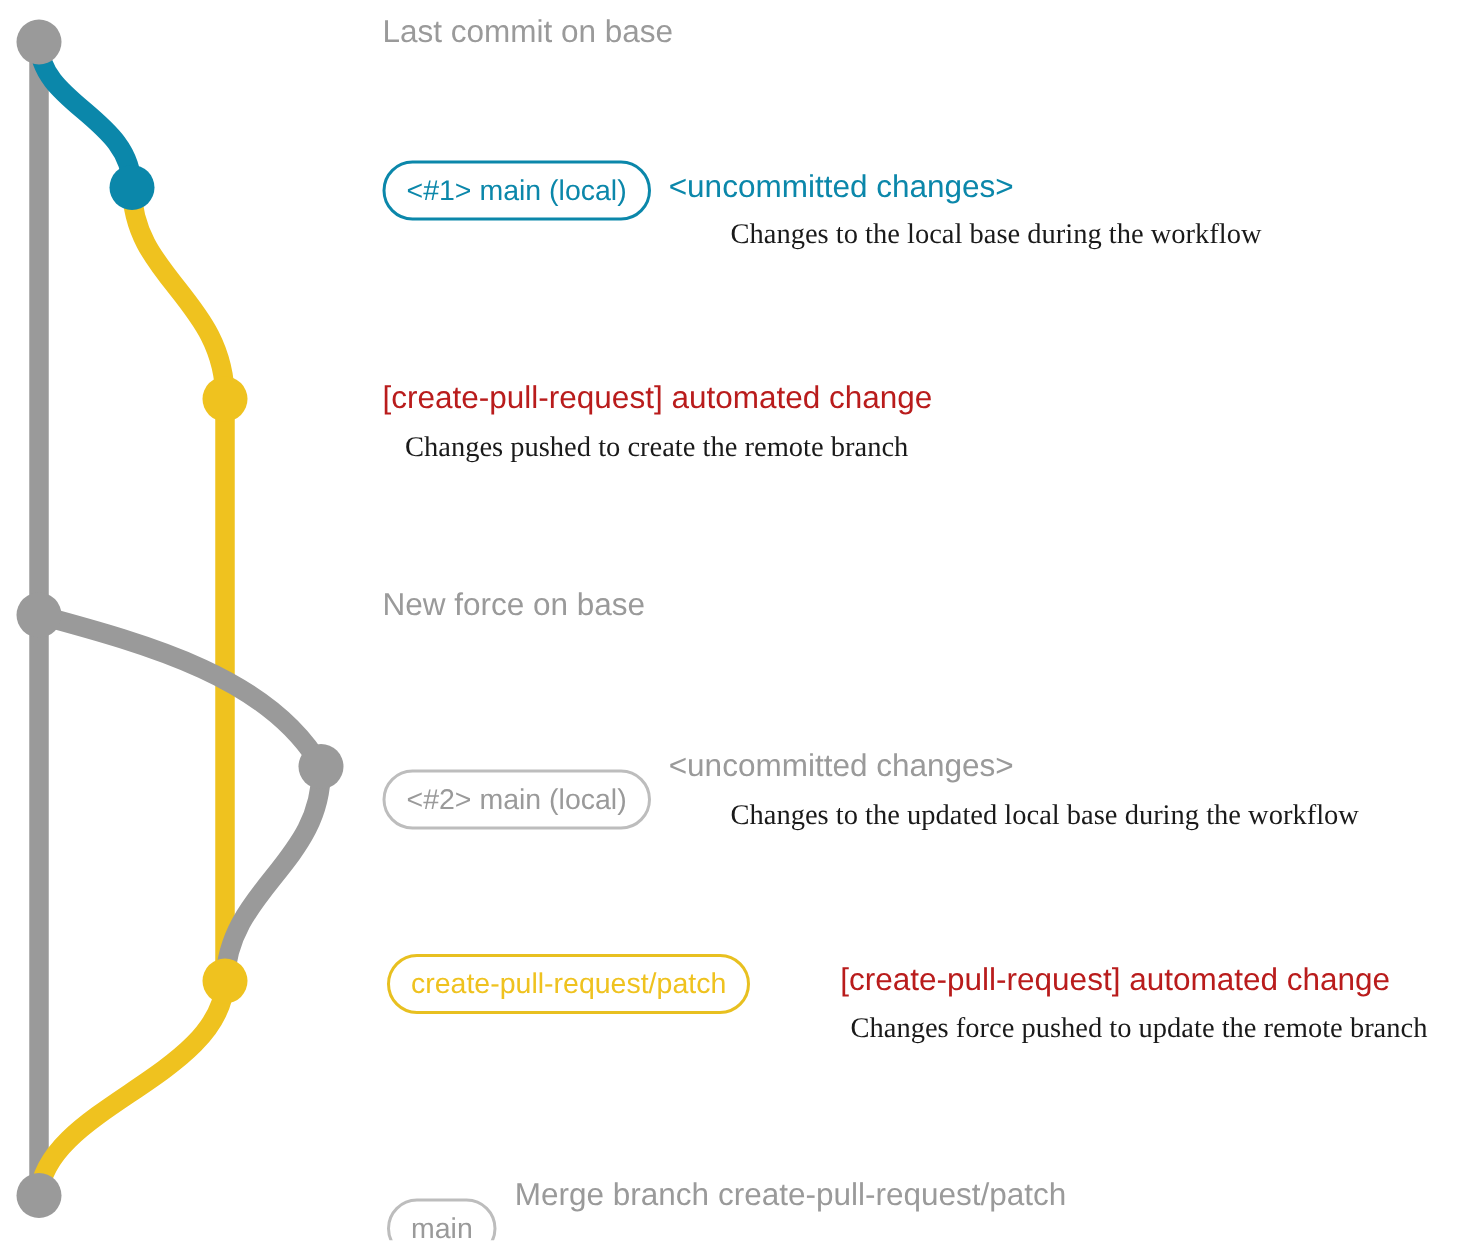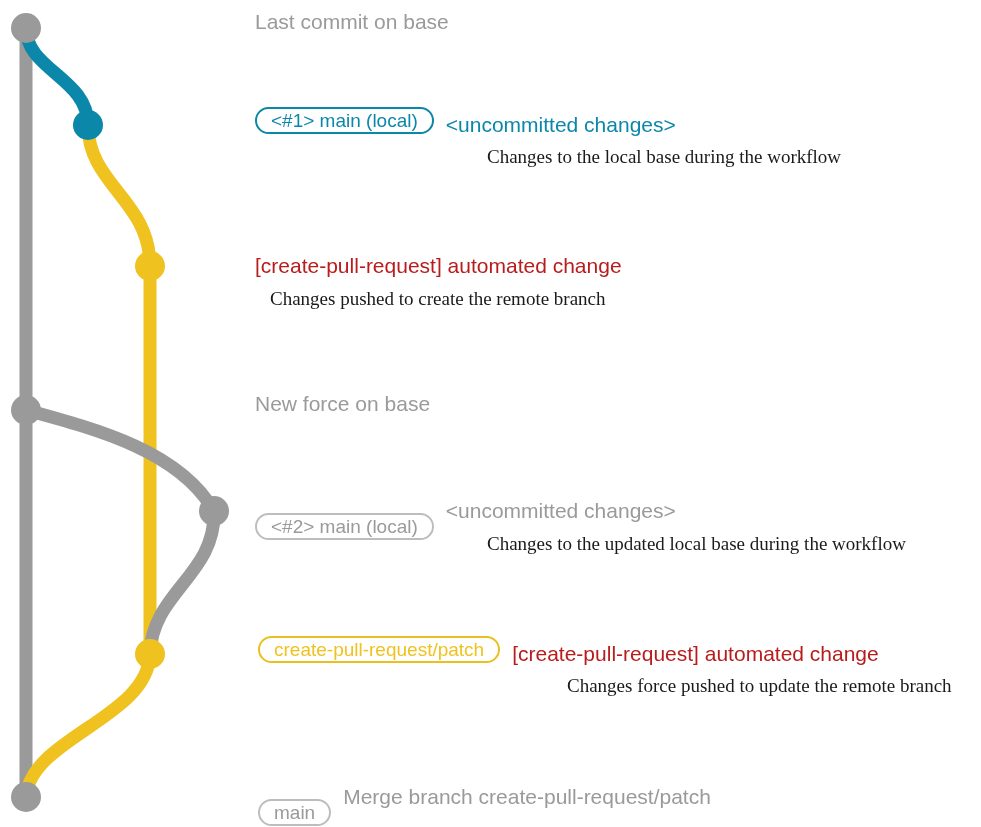--- a/index.html
+++ b/index.html
@@ -31,21 +31,21 @@
     align-items: flex-start;
     white-space: nowrap;
   }
   .ref-pill {
     display: inline-flex;
     align-items: center;
     justify-content: center;
     box-sizing: border-box;
     border: 2px solid #bdbdbd;
     border-radius: 20px;
-    height: 27px;
+    height: 40px;
     padding: 0 14px;
     font-size: 19px;
     font-weight: 400;
     color: #9a9a9a;
     background: #ffffff;
     line-height: 1;
   }
   .ref-pill.blue {
     border-color: #0b87aa;
     color: #0b87aa;
@@ -129,21 +129,21 @@
   <div class="note" style="left:270px; top:288px;">Changes pushed to create the remote branch</div>
 
   <div class="heading" style="left:255px; top:392px;">New force on base</div>
 
   <div class="row" style="left:255px; top:493px;">
     <span class="ref-pill gray">&lt;#2&gt; main (local)</span>
     <span class="subject gray pad">&lt;uncommitted changes&gt;</span>
   </div>
   <div class="note" style="left:487px; top:533px;">Changes to the updated local base during the workflow</div>
 
-  <div class="row" style="left:258px; top:636px;">
+  <div class="row" style="left:258px; top:636px;gap:48px;">
     <span class="ref-pill yellow">create-pull-request/patch</span>
     <span class="subject yellow pad">[create-pull-request] automated change</span>
   </div>
   <div class="note" style="left:567px; top:675px;">Changes force pushed to update the remote branch</div>
 
   <div class="row" style="left:258px; top:779px;">
     <span class="ref-pill gray">main</span>
     <span class="subject gray pad">Merge branch create-pull-request/patch</span>
   </div>
 

